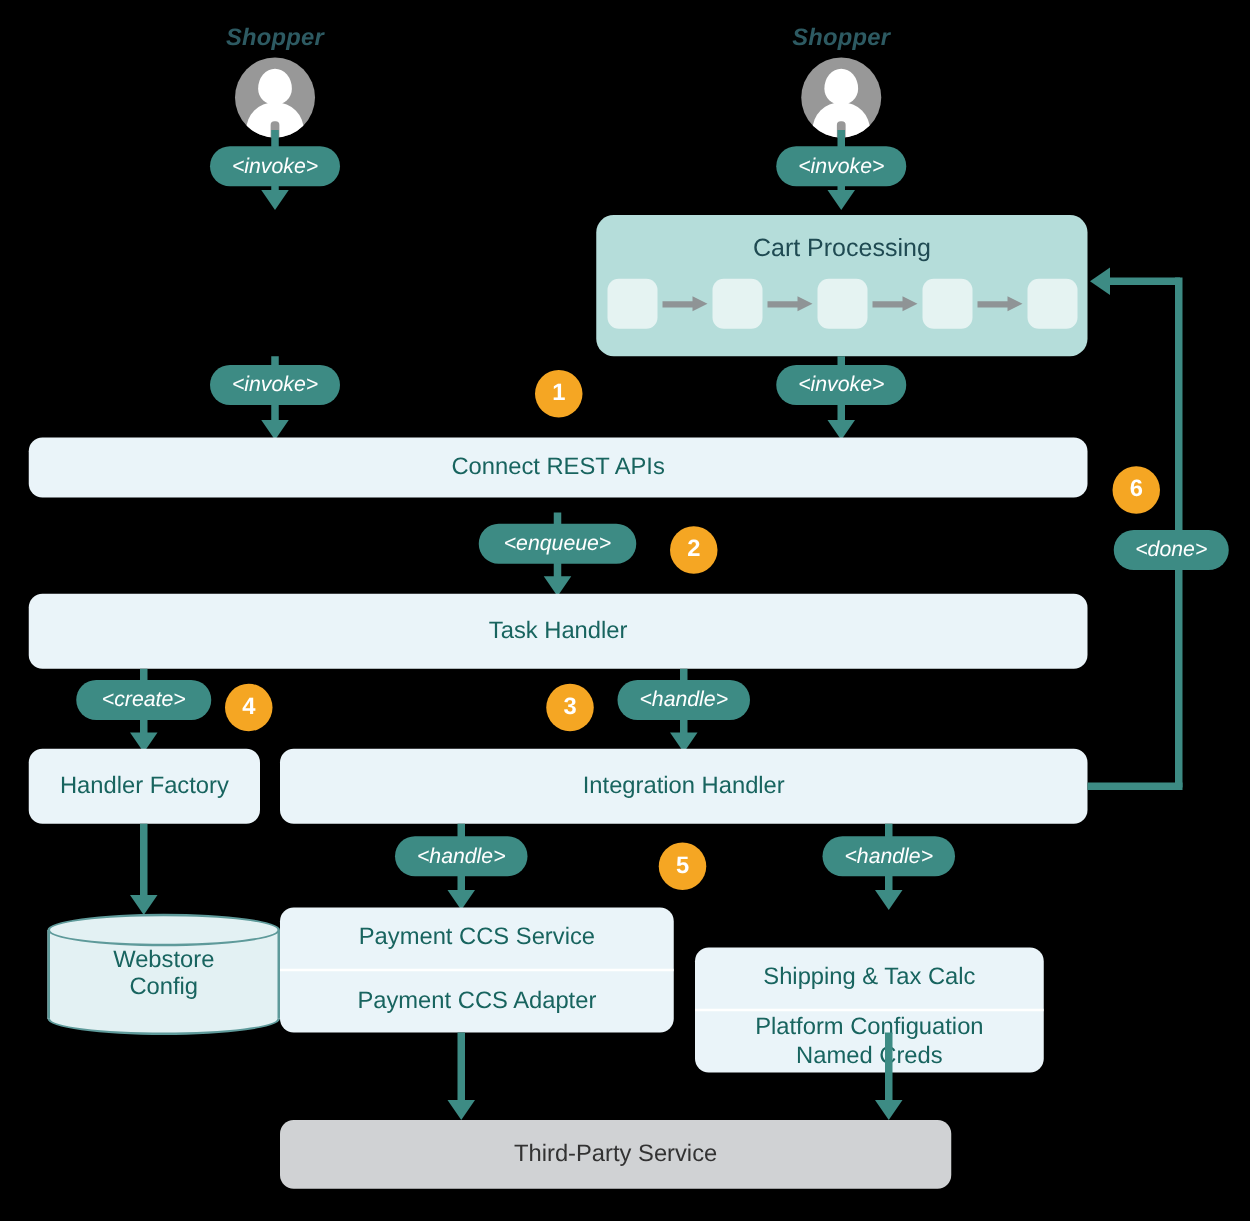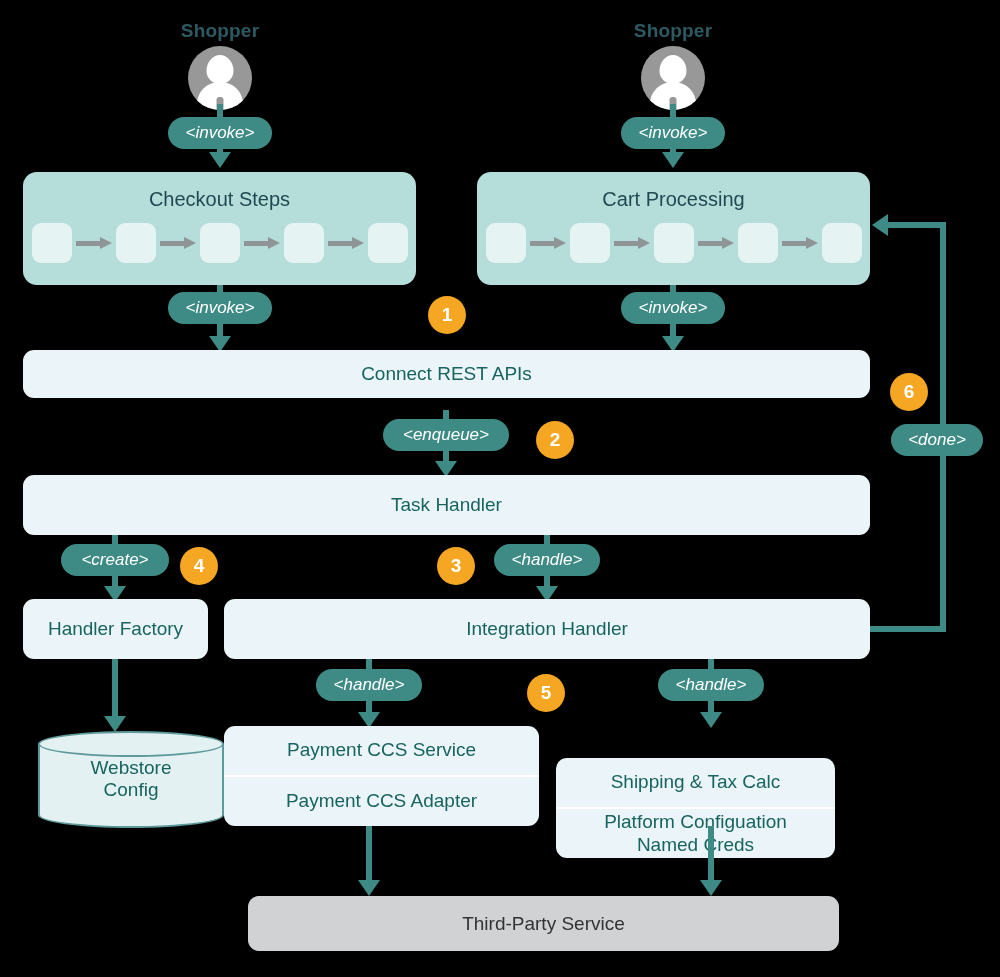--- a/index.html
+++ b/index.html
@@ -18,20 +18,21 @@
   .abs{position:absolute;box-sizing:border-box;}
 
   
   .actor-label{
     color:#2d5a62;
     font-size:19px;
     font-weight:bold;
     text-align:center;
     letter-spacing:.2px;
     white-space:nowrap;
+    font-style:italic;
   }
   .avatar{
     width:64px;height:64px;border-radius:50%;
     background:#989898;
     overflow:hidden;
   }
   .avatar .head{
     position:absolute;left:50%;top:9px;transform:translateX(-50%);
     width:27px;height:29px;border-radius:50%/55% 55% 45% 45%;
     background:#ffffff;
@@ -183,34 +184,20 @@
   <div class="abs actor-label" style="left:603px;top:20px;width:140px;">Shopper</div>
   <div class="abs avatar" style="left:641px;top:46px;">
     <div class="head"></div>
       <div class="body"></div>
       <div class="notch"></div>
   </div>
   <div class="abs vline" style="left:670px;top:104px;height:52px;"></div>
   <div class="abs pill" style="left:621px;top:117px;width:104px;">&lt;invoke&gt;</div>
   <div class="abs arrow-down" style="left:662px;top:152px;"></div>
 
-  <div class="abs group-box" style="left:23px;top:172px;width:393px;height:113px;">
-    <div class="group-title">Checkout Steps</div>
-    <div class="steps-row">
-      <div class="step-chip"></div>
-      <div class="step-arrow"></div>
-      <div class="step-chip"></div>
-      <div class="step-arrow"></div>
-      <div class="step-chip"></div>
-      <div class="step-arrow"></div>
-      <div class="step-chip"></div>
-      <div class="step-arrow"></div>
-      <div class="step-chip"></div>
-    </div>
-  </div>
 
   <div class="abs group-box" style="left:477px;top:172px;width:393px;height:113px;">
     <div class="group-title">Cart Processing</div>
     <div class="steps-row">
       <div class="step-chip"></div>
       <div class="step-arrow"></div>
       <div class="step-chip"></div>
       <div class="step-arrow"></div>
       <div class="step-chip"></div>
       <div class="step-arrow"></div>
@@ -305,17 +292,17 @@
       </div>
     </div>
   </div>
 
   <div class="abs vline" style="left:366px;top:826px;height:62px;"></div>
   <div class="abs arrow-down" style="left:358px;top:880px;"></div>
 
   <div class="abs vline" style="left:708px;top:826px;height:62px;"></div>
   <div class="abs arrow-down" style="left:700px;top:880px;"></div>
 
-  <div class="abs gray-box" style="left:224px;top:896px;width:591px;height:55px;margin-left:24px;">
+  <div class="abs gray-box" style="left:224px;top:896px;width:537px;height:55px;">
     <span>Third-Party Service</span>
   </div>
 
 </div>
 
 </body></html>

